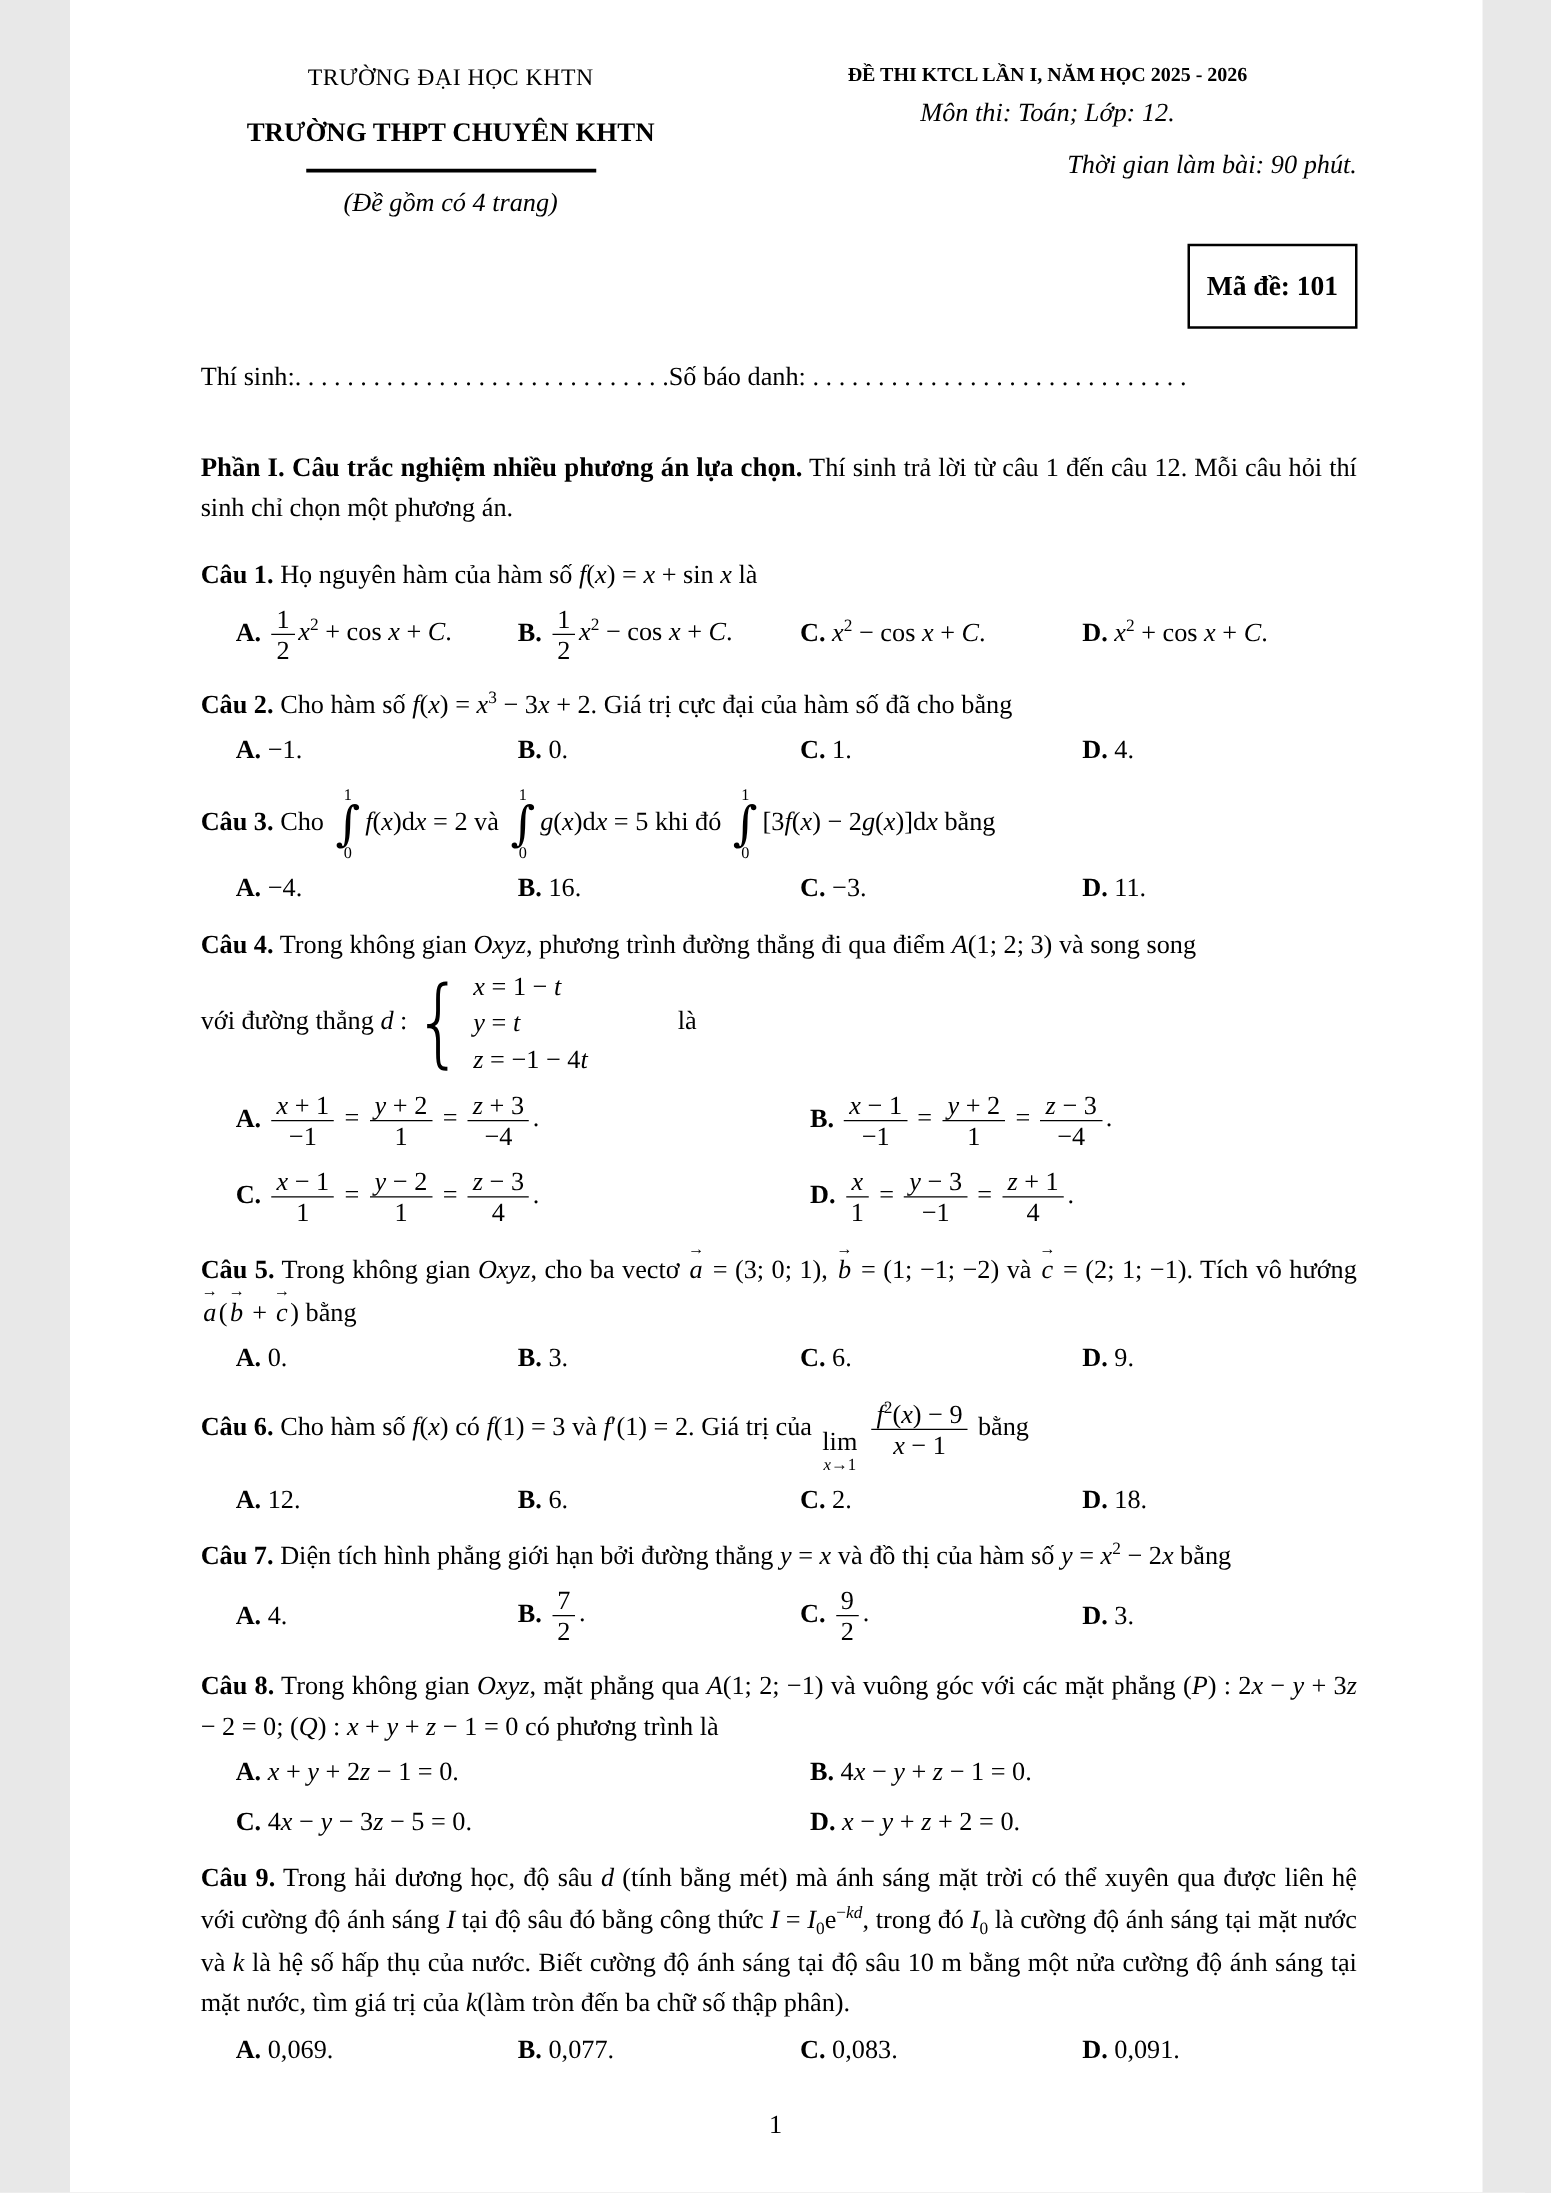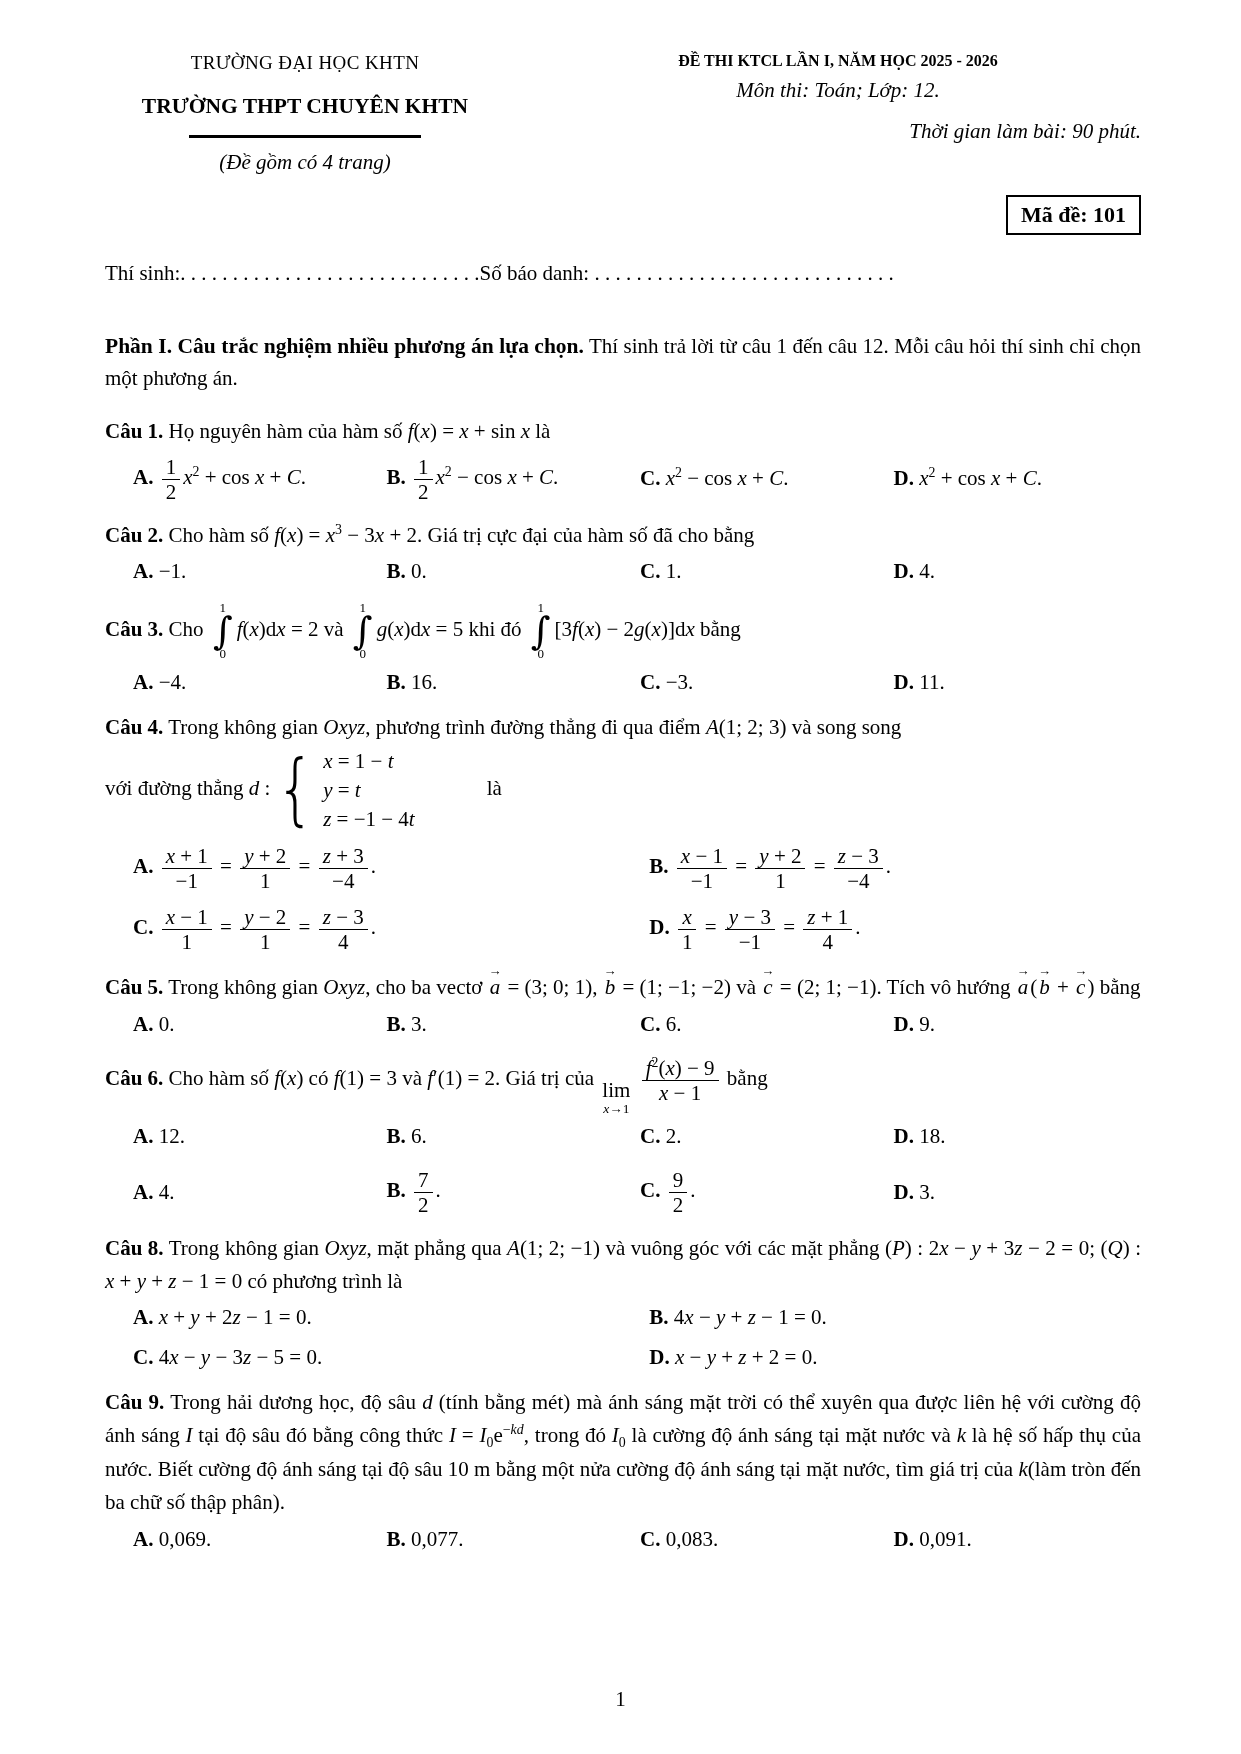--- a/index.html
+++ b/index.html
@@ -1,33 +1,33 @@
 <!DOCTYPE html>
 <html><head>
 <meta charset="utf-8">
 <style>
   html,body{margin:0;padding:0;background:#e8e8e8;}
   .page{
-    width:1241px;height:1754px;margin:0 auto;background:#ffffff;color:#000;
+    width:1130px;height:1754px;margin:0 auto;background:#ffffff;color:#000;
     position:relative;box-sizing:border-box;padding:52px 100px 0 105px;
     font-family:"Liberation Serif","DejaVu Serif",serif;font-size:21px;overflow:hidden;
   }
   
   .header{display:flex;justify-content:space-between;align-items:flex-start;}
   .h-left{width:400px;text-align:center;}
   .school1{font-size:19px;letter-spacing:.4px;}
   .school2{font-weight:bold;font-size:21.5px;margin-top:20px;}
   .rule{width:232px;border-top:3px solid #000;margin:16px auto 12px;}
   .pages-note{font-style:italic;}
   .h-right{flex:1;text-align:center;padding-left:30px;}
   .exam-title{font-weight:bold;font-size:16px;}
   .subject{font-style:italic;margin-top:8px;}
   .duration{font-style:italic;margin-top:16px;text-align:right;}
   .code-row{display:flex;justify-content:flex-end;margin-top:20px;}
-  .code-box{border:2.5px solid #000;padding:5px 13px;font-weight:bold;font-size:22px;}
+  .code-box{border:2.5px solid #000;padding:19px 13px;font-weight:bold;font-size:22px;}
   
   .candidate{display:flex;margin-top:26px;}
   .cand-id{}
   
   .part-head{margin-top:44px;text-align:justify;line-height:1.5;}
   .part-head b{font-size:21.5px;}
   
   .question{margin-top:13px;}
   .stem{margin:0;text-align:justify;line-height:1.55;}
   .qnum{font-weight:bold;}
@@ -162,20 +162,21 @@
             </span> <span class="frac"><span class="num"><i>f</i><sup>2</sup>(<i>x</i>) − 9</span><span class="den"><i>x</i> − 1</span></span> bằng</span></p>
     <div class="options cols4">
           <span class="opt"><b class="opt-label">A.</b> <span class="opt-text">12.</span></span>
           <span class="opt"><b class="opt-label">B.</b> <span class="opt-text">6.</span></span>
           <span class="opt"><b class="opt-label">C.</b> <span class="opt-text">2.</span></span>
           <span class="opt"><b class="opt-label">D.</b> <span class="opt-text">18.</span></span>
         </div>
   </section>
 
   <section class="question">
+    <p class="stem"><b class="qnum">Câu 7.</b> <span class="stem-text">Diện tích hình phẳng giới hạn bởi đường thẳng <i>y</i> = <i>x</i> và đồ thị của hàm số <i>y</i> = <i>x</i><sup>2</sup> − 2<i>x</i> bằng</span></p>
     <div class="options cols4">
           <span class="opt"><b class="opt-label">A.</b> <span class="opt-text">4.</span></span>
           <span class="opt"><b class="opt-label">B.</b> <span class="opt-text"><span class="frac"><span class="num">7</span><span class="den">2</span></span>.</span></span>
           <span class="opt"><b class="opt-label">C.</b> <span class="opt-text"><span class="frac"><span class="num">9</span><span class="den">2</span></span>.</span></span>
           <span class="opt"><b class="opt-label">D.</b> <span class="opt-text">3.</span></span>
         </div>
   </section>
 
   <section class="question">
     <p class="stem"><b class="qnum">Câu 8.</b> <span class="stem-text">Trong không gian <i>Oxyz</i>, mặt phẳng qua <i>A</i>(1; 2; −1) và vuông góc với các mặt phẳng (<i>P</i>) : 2<i>x</i> − <i>y</i> + 3<i>z</i> − 2 = 0; (<i>Q</i>) : <i>x</i> + <i>y</i> + <i>z</i> − 1 = 0 có phương trình là</span></p>

